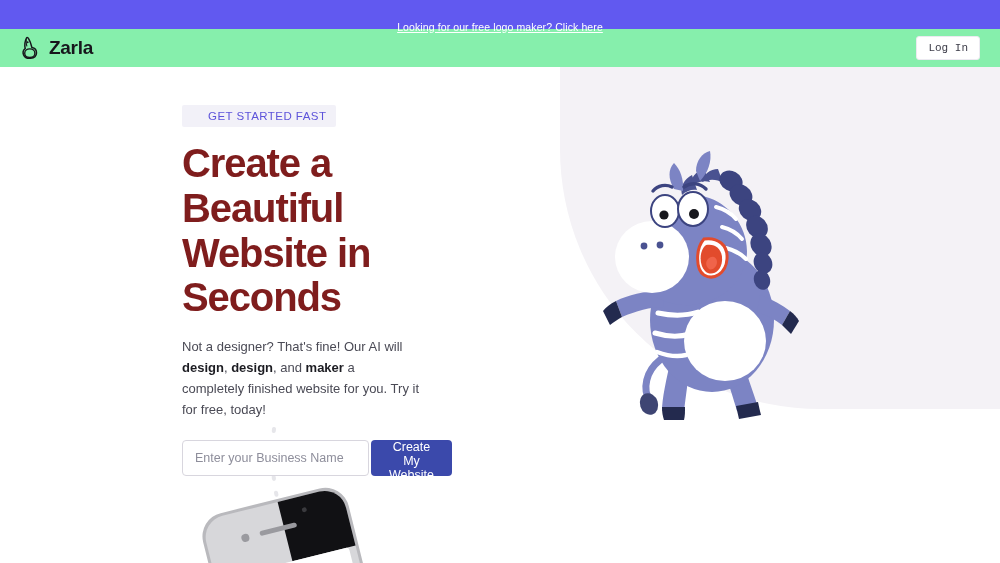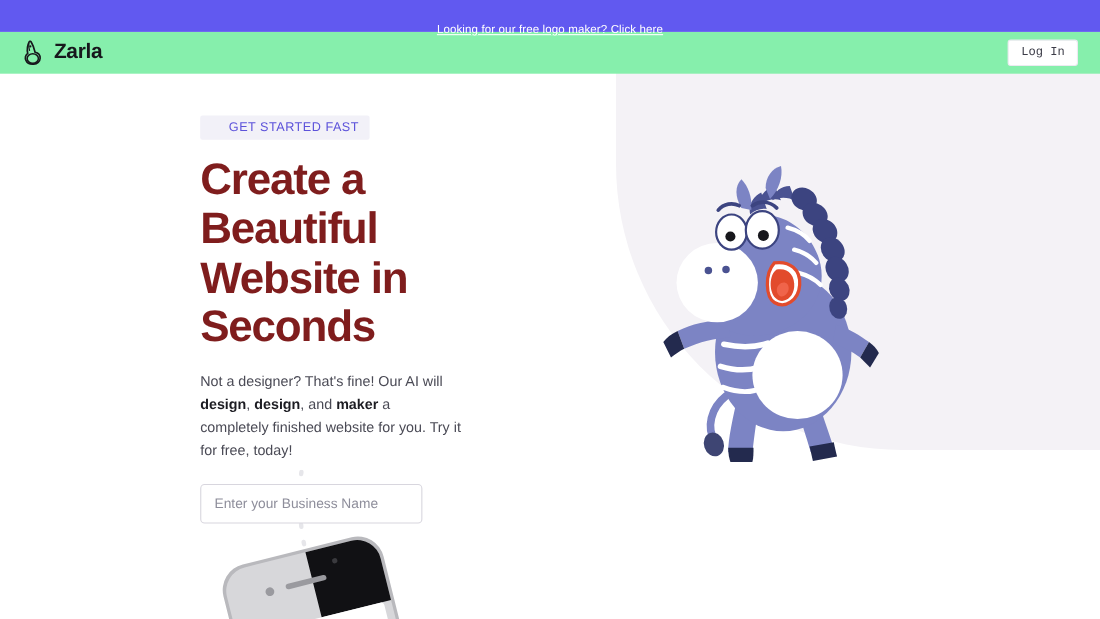--- a/index.html
+++ b/index.html
@@ -258,20 +258,21 @@
     <span class="pill">GET STARTED FAST</span>
     <h1 class="hero-title">
       <span>Create a Beautiful</span><br>
       <span>Website in Seconds</span>
     </h1>
     <p class="hero-sub">
       <span>Not a designer? That's fine! Our AI will </span><b>design</b><span>, </span><b>design</b><span>, and </span><b>maker</b><span> a completely finished website for you. Try it for free, today!</span>
     </p>
     <div class="hero-form">
       <input class="business-input" type="text" placeholder="Enter your Business Name" style="">
+      <button class="cta-button">Create My Website</button>
     </div>
   </div>
 </div>
 
 <div class="section-two">
 
   <div class="phone-mock">
     <svg width="250" height="230" viewBox="0 0 250 230">
       <g transform="rotate(-14 125 115)">
 

